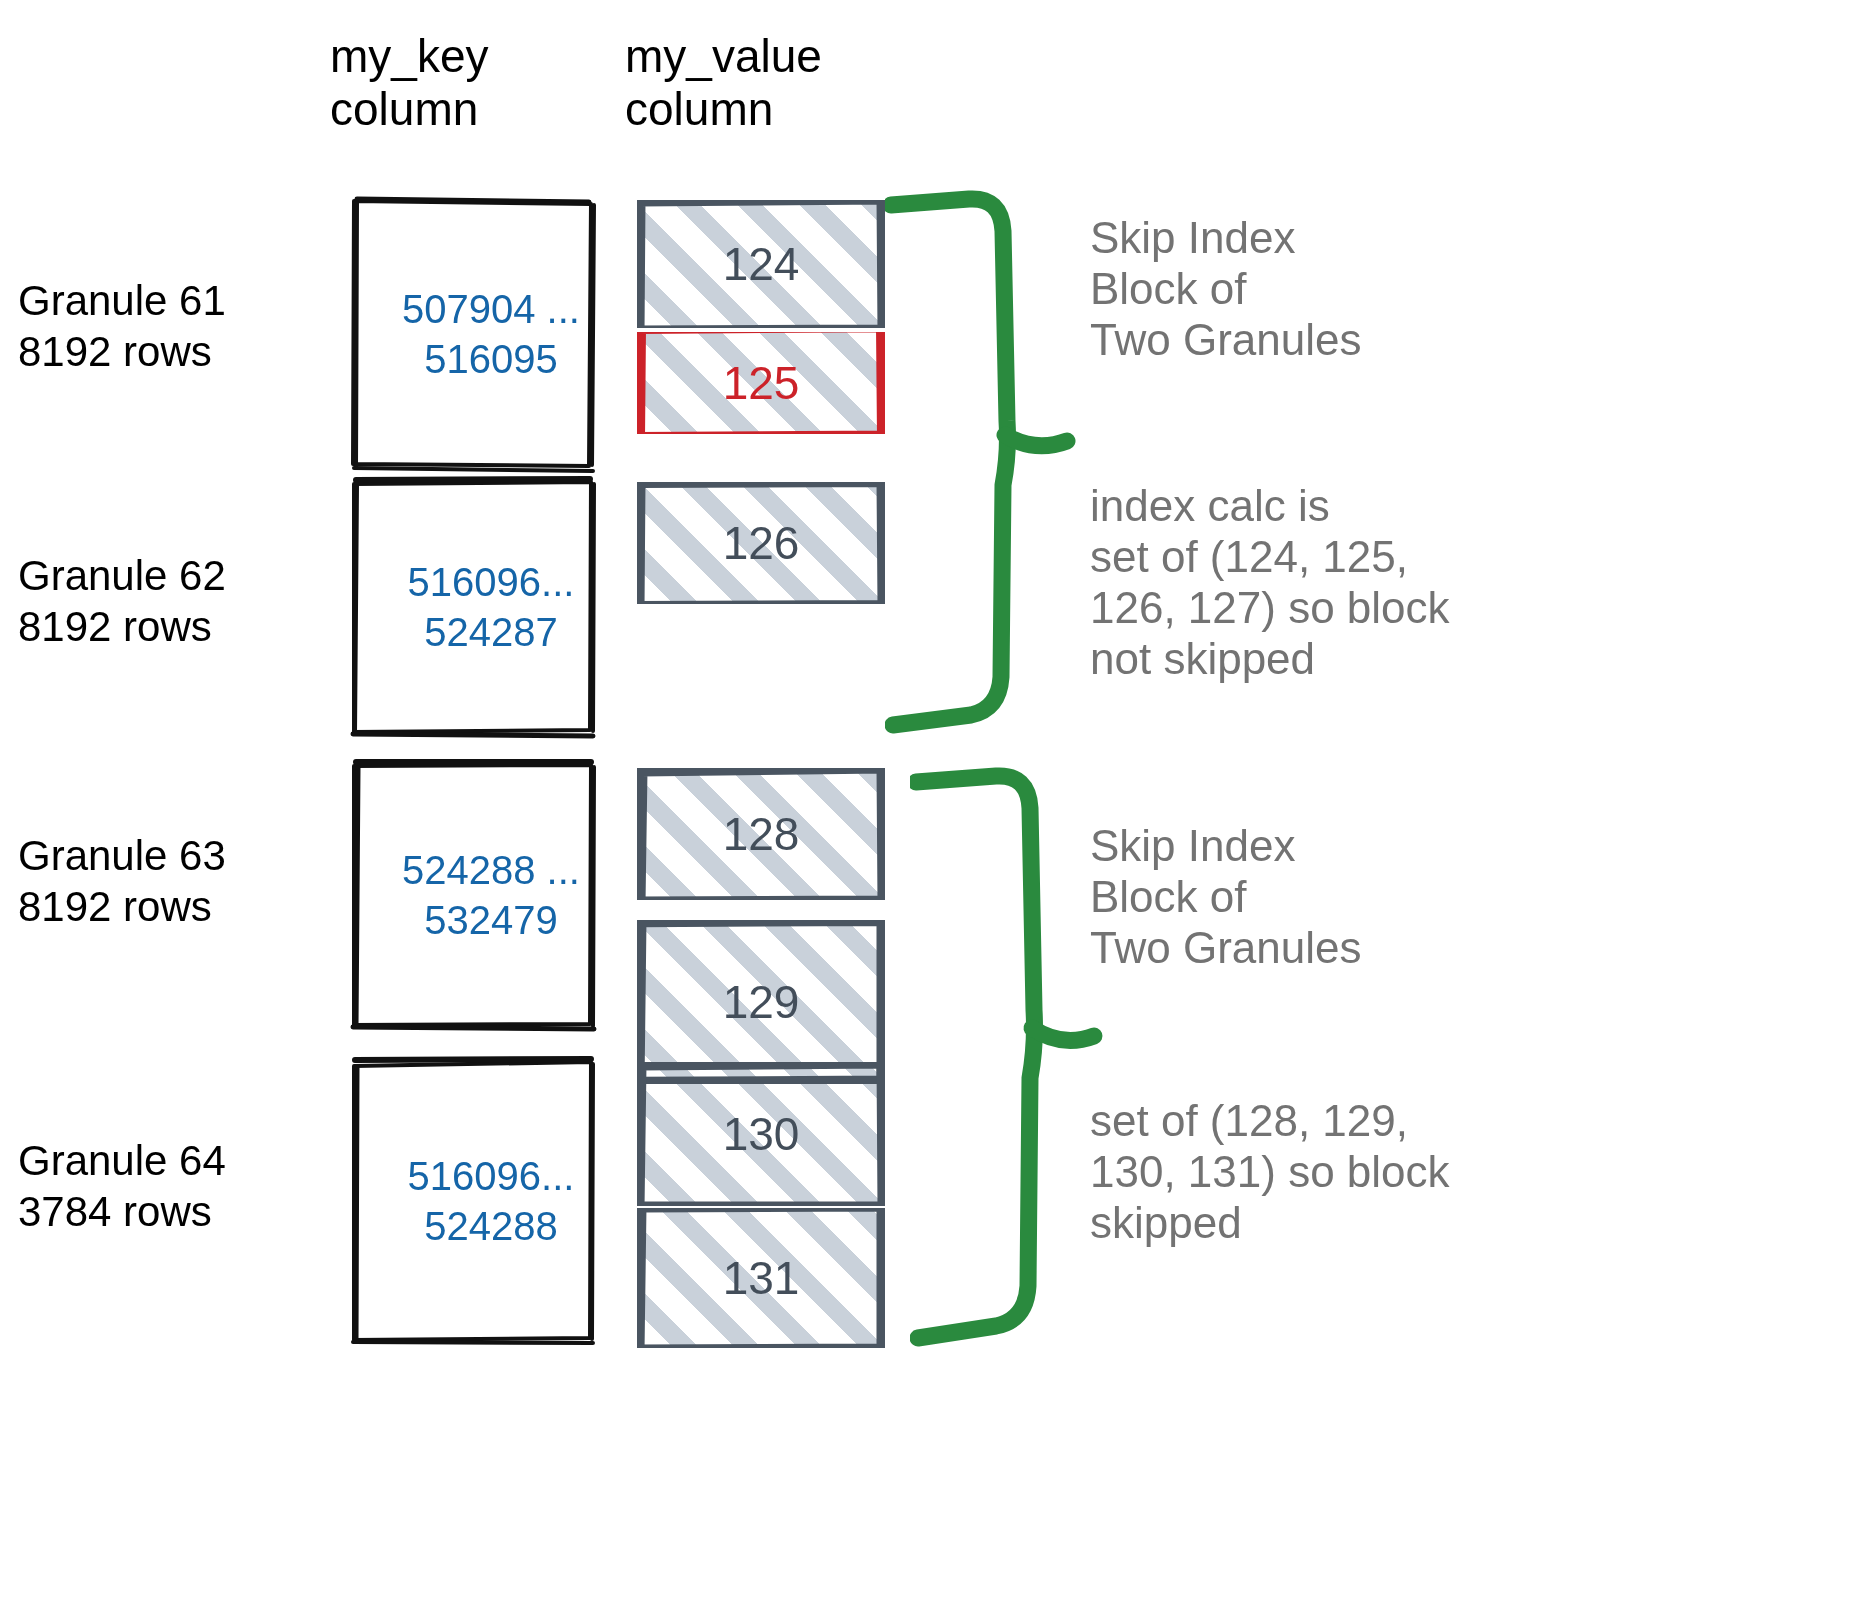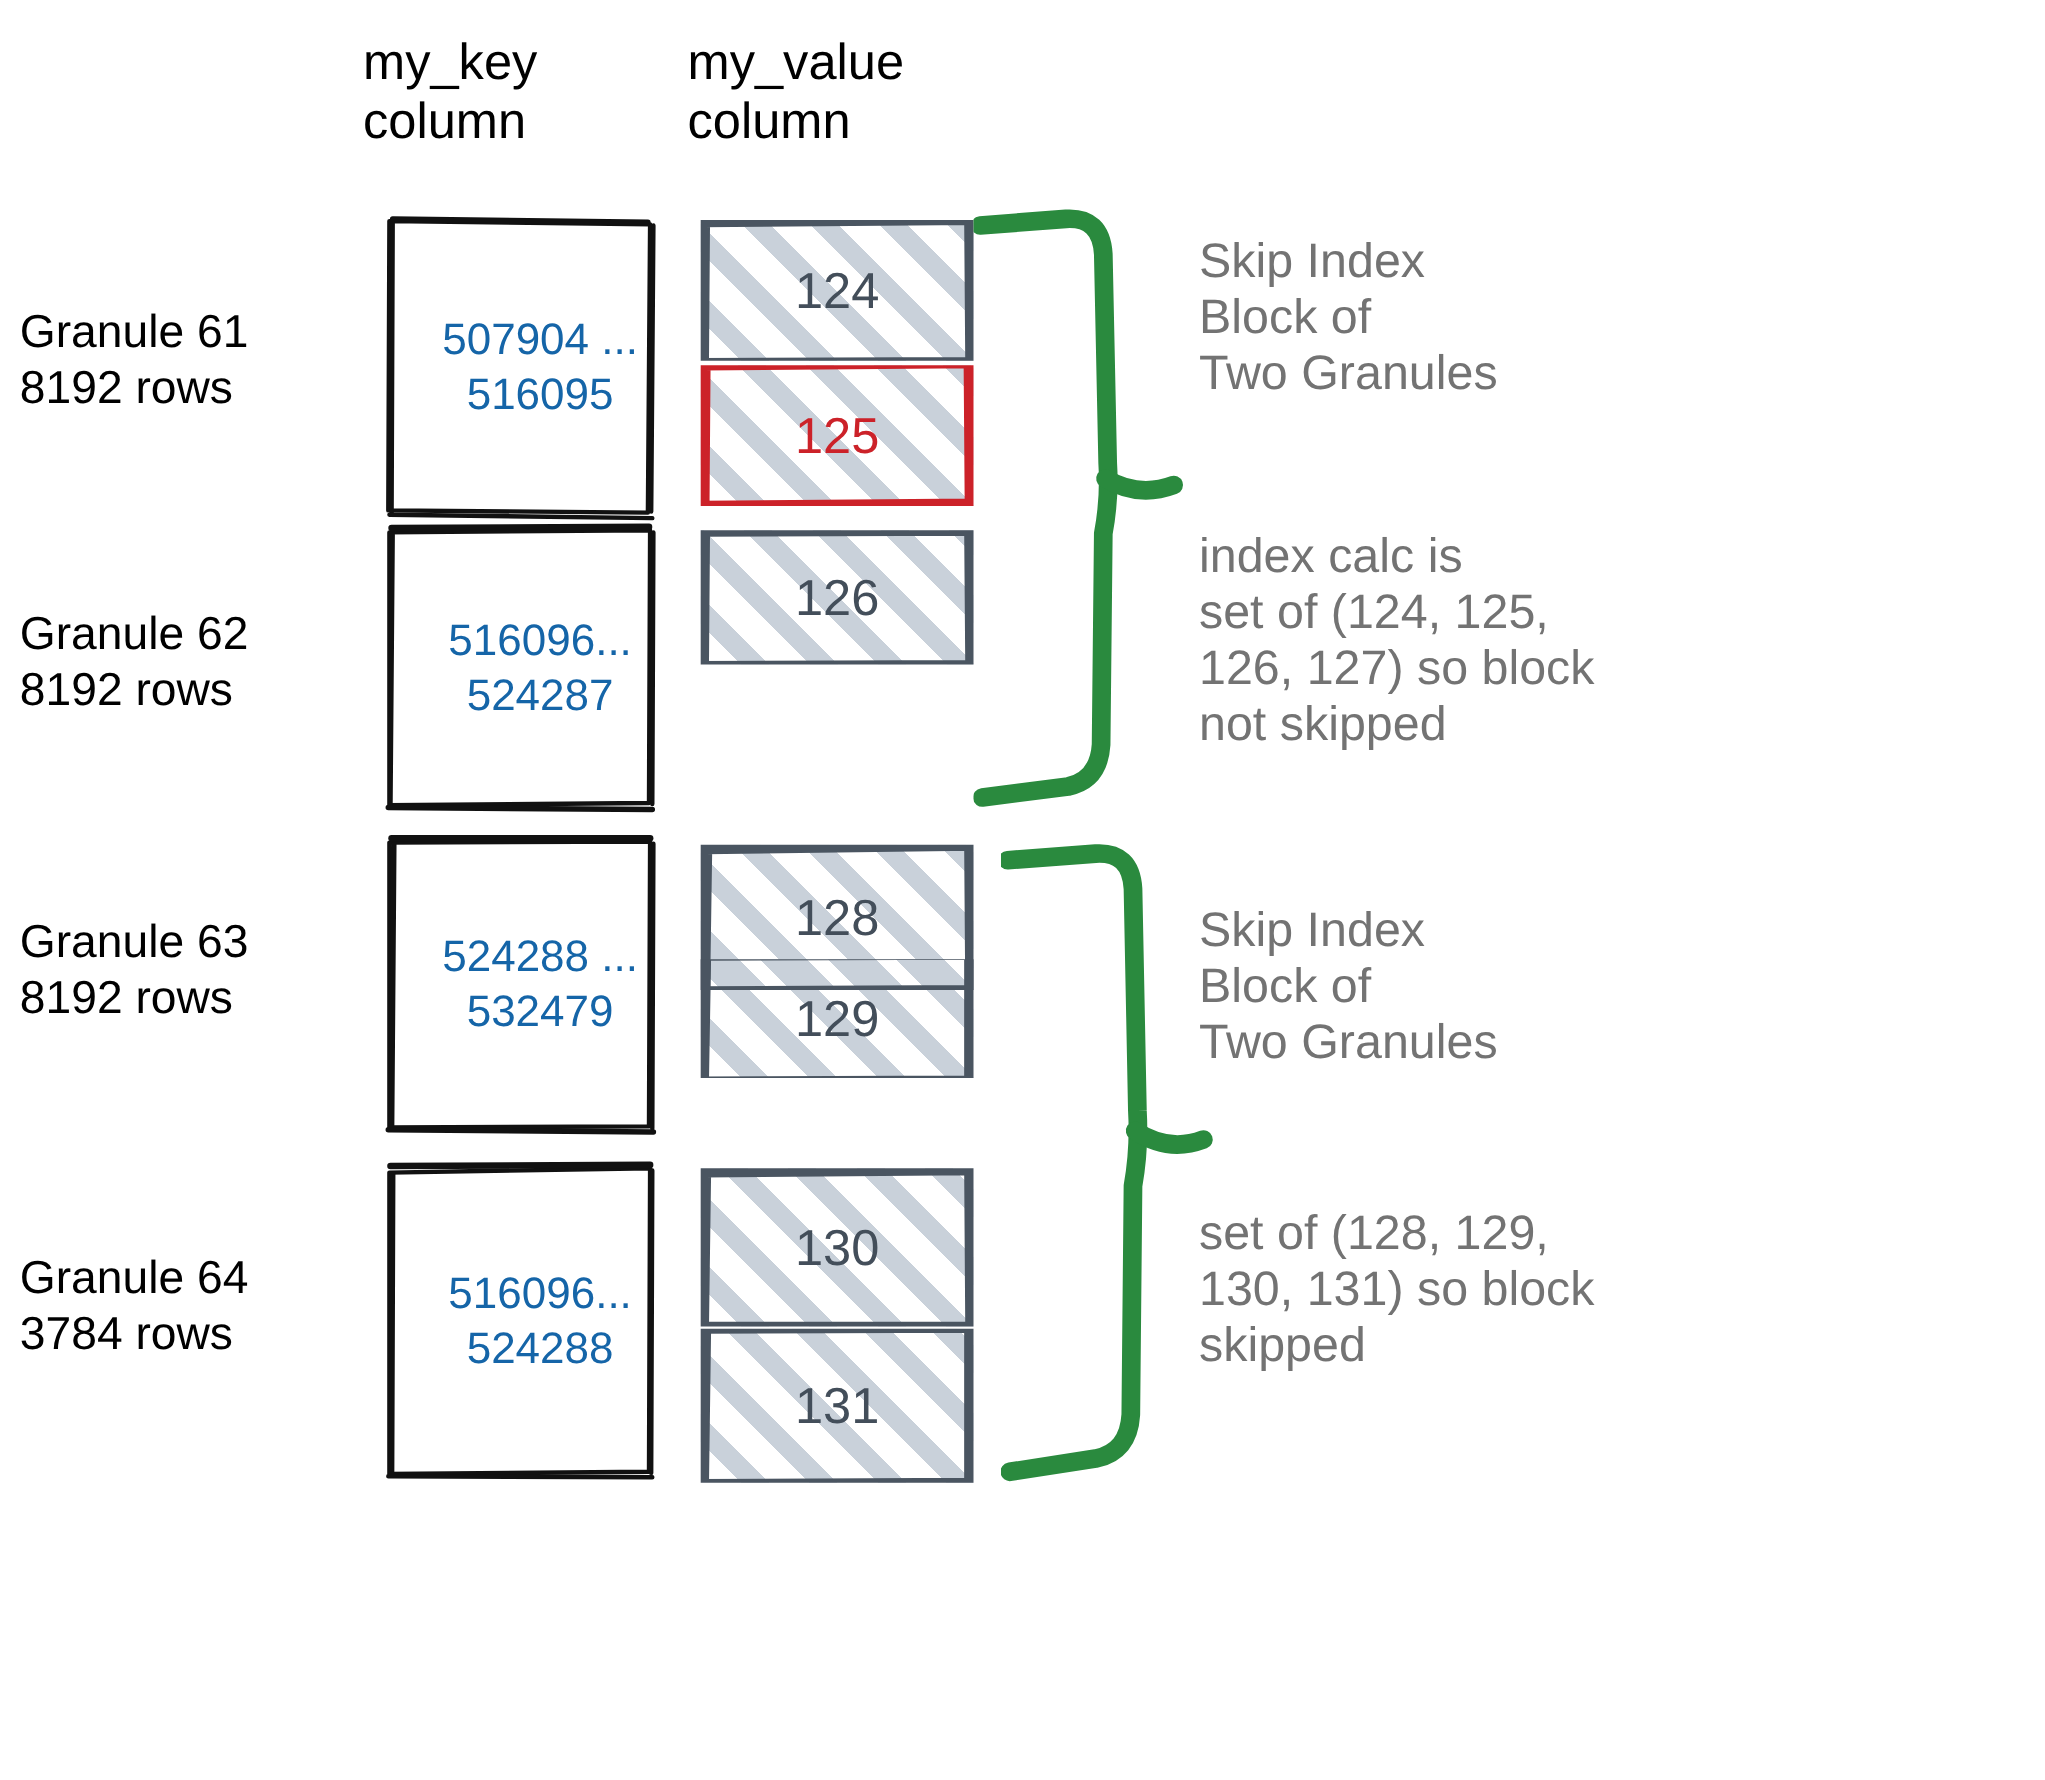--- a/index.html
+++ b/index.html
@@ -157,21 +157,21 @@
   </div>
 
   <div class="val-cell" style="top:200px; height:128px">
     <div class="hatch"></div>
     <svg class="sketch" viewBox="0 0 272 152" preserveAspectRatio="none">
       <path d="M14 12 L258 10 L259 143 L13 144 Z" fill="none" stroke="#4a5561" stroke-width="13" stroke-linecap="round" stroke-linejoin="round"></path>
     </svg>
     <div class="val-text">124</div>
   </div>
 
-  <div class="val-cell" style="top:332px; height:128px">
+  <div class="val-cell" style="top:332px; height:102px">
     <div class="hatch"></div>
     <svg class="sketch" viewBox="0 0 272 154" preserveAspectRatio="none">
       <path d="M14 10 L258 8 L259 142 L13 144 Z" fill="none" stroke="#cc2229" stroke-width="14" stroke-linecap="round" stroke-linejoin="round"></path>
     </svg>
     <div class="val-text hit">125</div>
   </div>
 
   <div class="granule-label" style="top:550px">Granule 62
 8192 rows</div>
 
@@ -212,21 +212,21 @@
   </div>
 
   <div class="val-cell" style="top:768px; height:132px">
     <div class="hatch"></div>
     <svg class="sketch" viewBox="0 0 272 156" preserveAspectRatio="none">
       <path d="M16 14 L258 11 L259 146 L14 147 Z" fill="none" stroke="#4a5561" stroke-width="13" stroke-linecap="round" stroke-linejoin="round"></path>
     </svg>
     <div class="val-text">128</div>
   </div>
 
-  <div class="val-cell" style="top:872px; height:108px">
+  <div class="val-cell" style="top:920px; height:164px">
     <div class="hatch"></div>
     <svg class="sketch" viewBox="0 0 272 152" preserveAspectRatio="none">
       <path d="M15 9 L258 8 L258 142 L13 143 Z" fill="none" stroke="#4a5561" stroke-width="13" stroke-linecap="round" stroke-linejoin="round"></path>
     </svg>
     <div class="val-text">129</div>
   </div>
 
   <div class="granule-label" style="top:1135px">Granule 64
 3784 rows</div>
 

